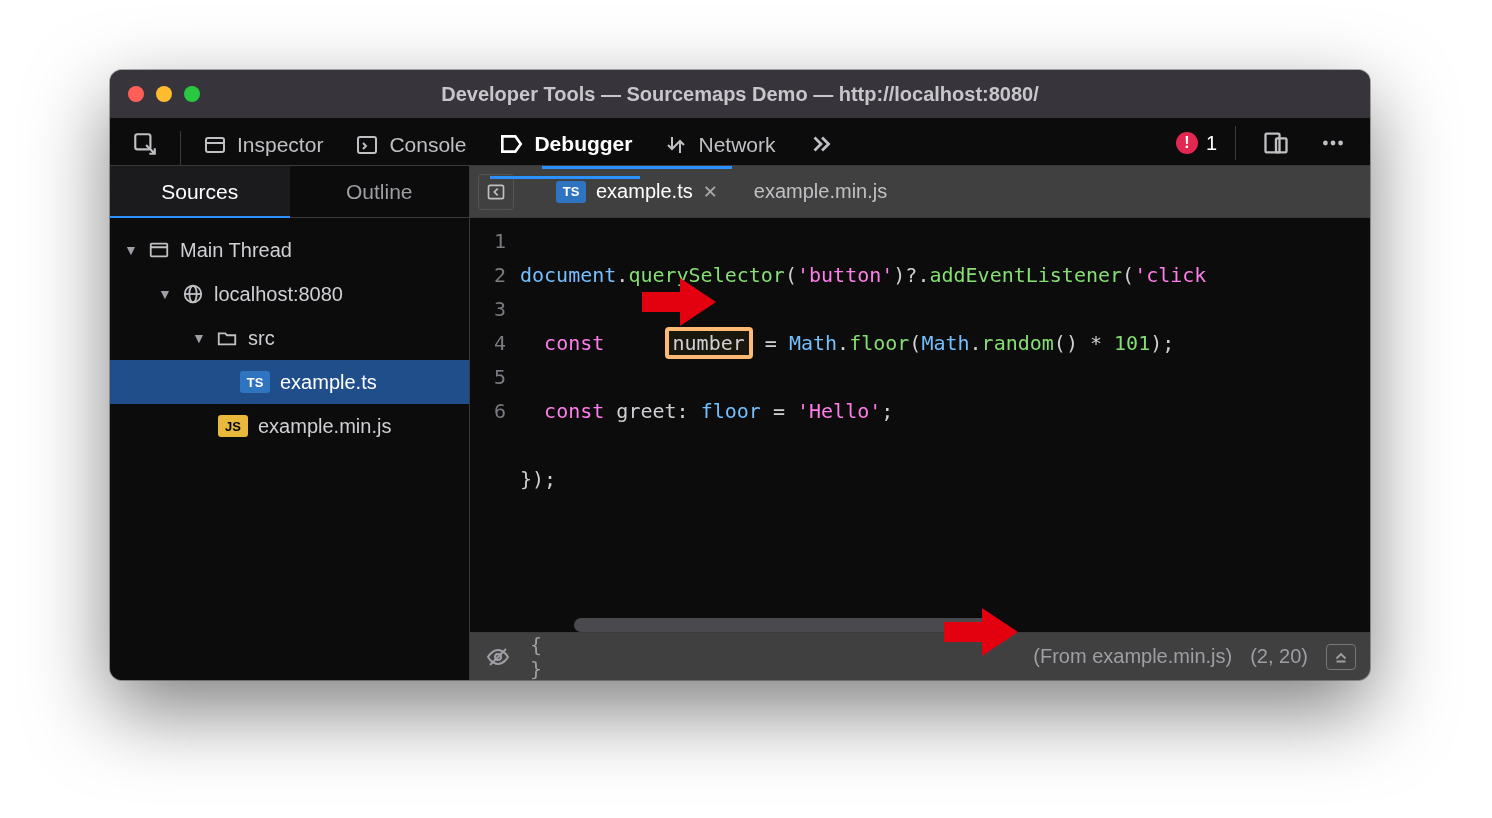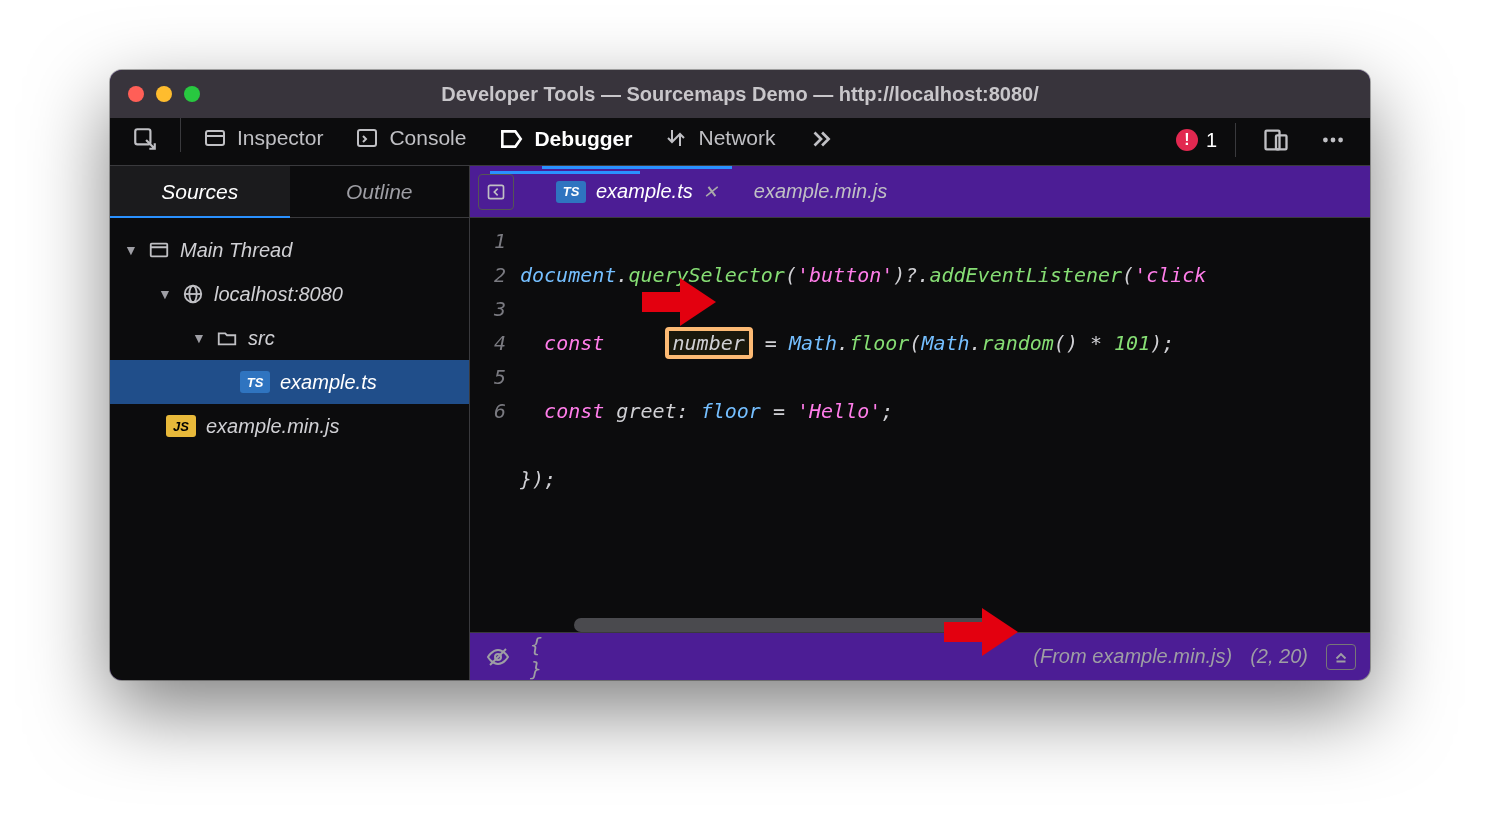--- a/index.html
+++ b/index.html
@@ -9,21 +9,21 @@
     width: 1492px;
     height: 818px;
     position: relative;
   }
   .window {
     position: absolute;
     left: 110px;
     top: 70px;
     width: 1260px;
     height: 610px;
-    background: #4c1d95;
+    background: #404040;
     border-radius: 12px;
     box-shadow: 0 30px 80px rgba(0,0,0,0.5), 0 0 0 1px rgba(0,0,0,0.3);
     overflow: hidden;
     display: flex;
     flex-direction: column;
   }
   .titlebar {
     height: 48px;
     background: #38343c;
     display: flex;
@@ -42,21 +42,21 @@
     text-align: center;
     color: #c8c6ca;
     font-size: 20px;
     font-weight: 600;
     pointer-events: none;
   }
   .toolbar {
     height: 48px;
     background: #0c0c0d;
     display: flex;
-    align-items: flex-start;
+    align-items: flex-end;
     padding: 0 8px;
     border-bottom: 1px solid #3a3a3d;
     gap: 4px;
   }
   .toolbar-sep {
     width: 1px; height: 34px; background: #3a3a3d; margin: 0 4px;
   }
   .tool-btn {
     display: flex;
     align-items: center;
@@ -97,21 +97,20 @@
     width: 22px; height: 22px; border-radius: 50%;
     background: #e22850;
     color: #fff;
     display: flex; align-items: center; justify-content: center;
     font-weight: 700; font-size: 16px;
   }
   .body {
     flex: 1;
     display: flex;
     min-height: 0;
-    font-style: italic;
   }
   .sidebar {
     width: 360px;
     background: #0c0c0d;
     border-right: 1px solid #3a3a3d;
     display: flex;
     flex-direction: column;
   }
   .sidebar-tabs {
     display: flex;
@@ -418,21 +417,21 @@
             <svg width="22" height="22" viewBox="0 0 24 24" fill="none" stroke="#c0c0c4" stroke-width="2">
                 <path d="M3 7 L3 19 L21 19 L21 9 L12 9 L10 7 Z"></path>
               </svg>
           </span>
           <span>src</span>
         </div>
         <div class="tree-row selected" style="padding-left:130px">
           <span class="file-badge ts-badge">TS</span>
           <span>example.ts</span>
         </div>
-        <div class="tree-row" style="padding-left:56px">
+        <div class="tree-row" style="padding-left:108px">
           <span class="file-badge js-badge">JS</span>
           <span>example.min.js</span>
         </div>
       </div>
     </div>
 
     <div class="main">
       <div class="editor-tabs">
         <div class="collapse-btn">
           <span class="icon">

